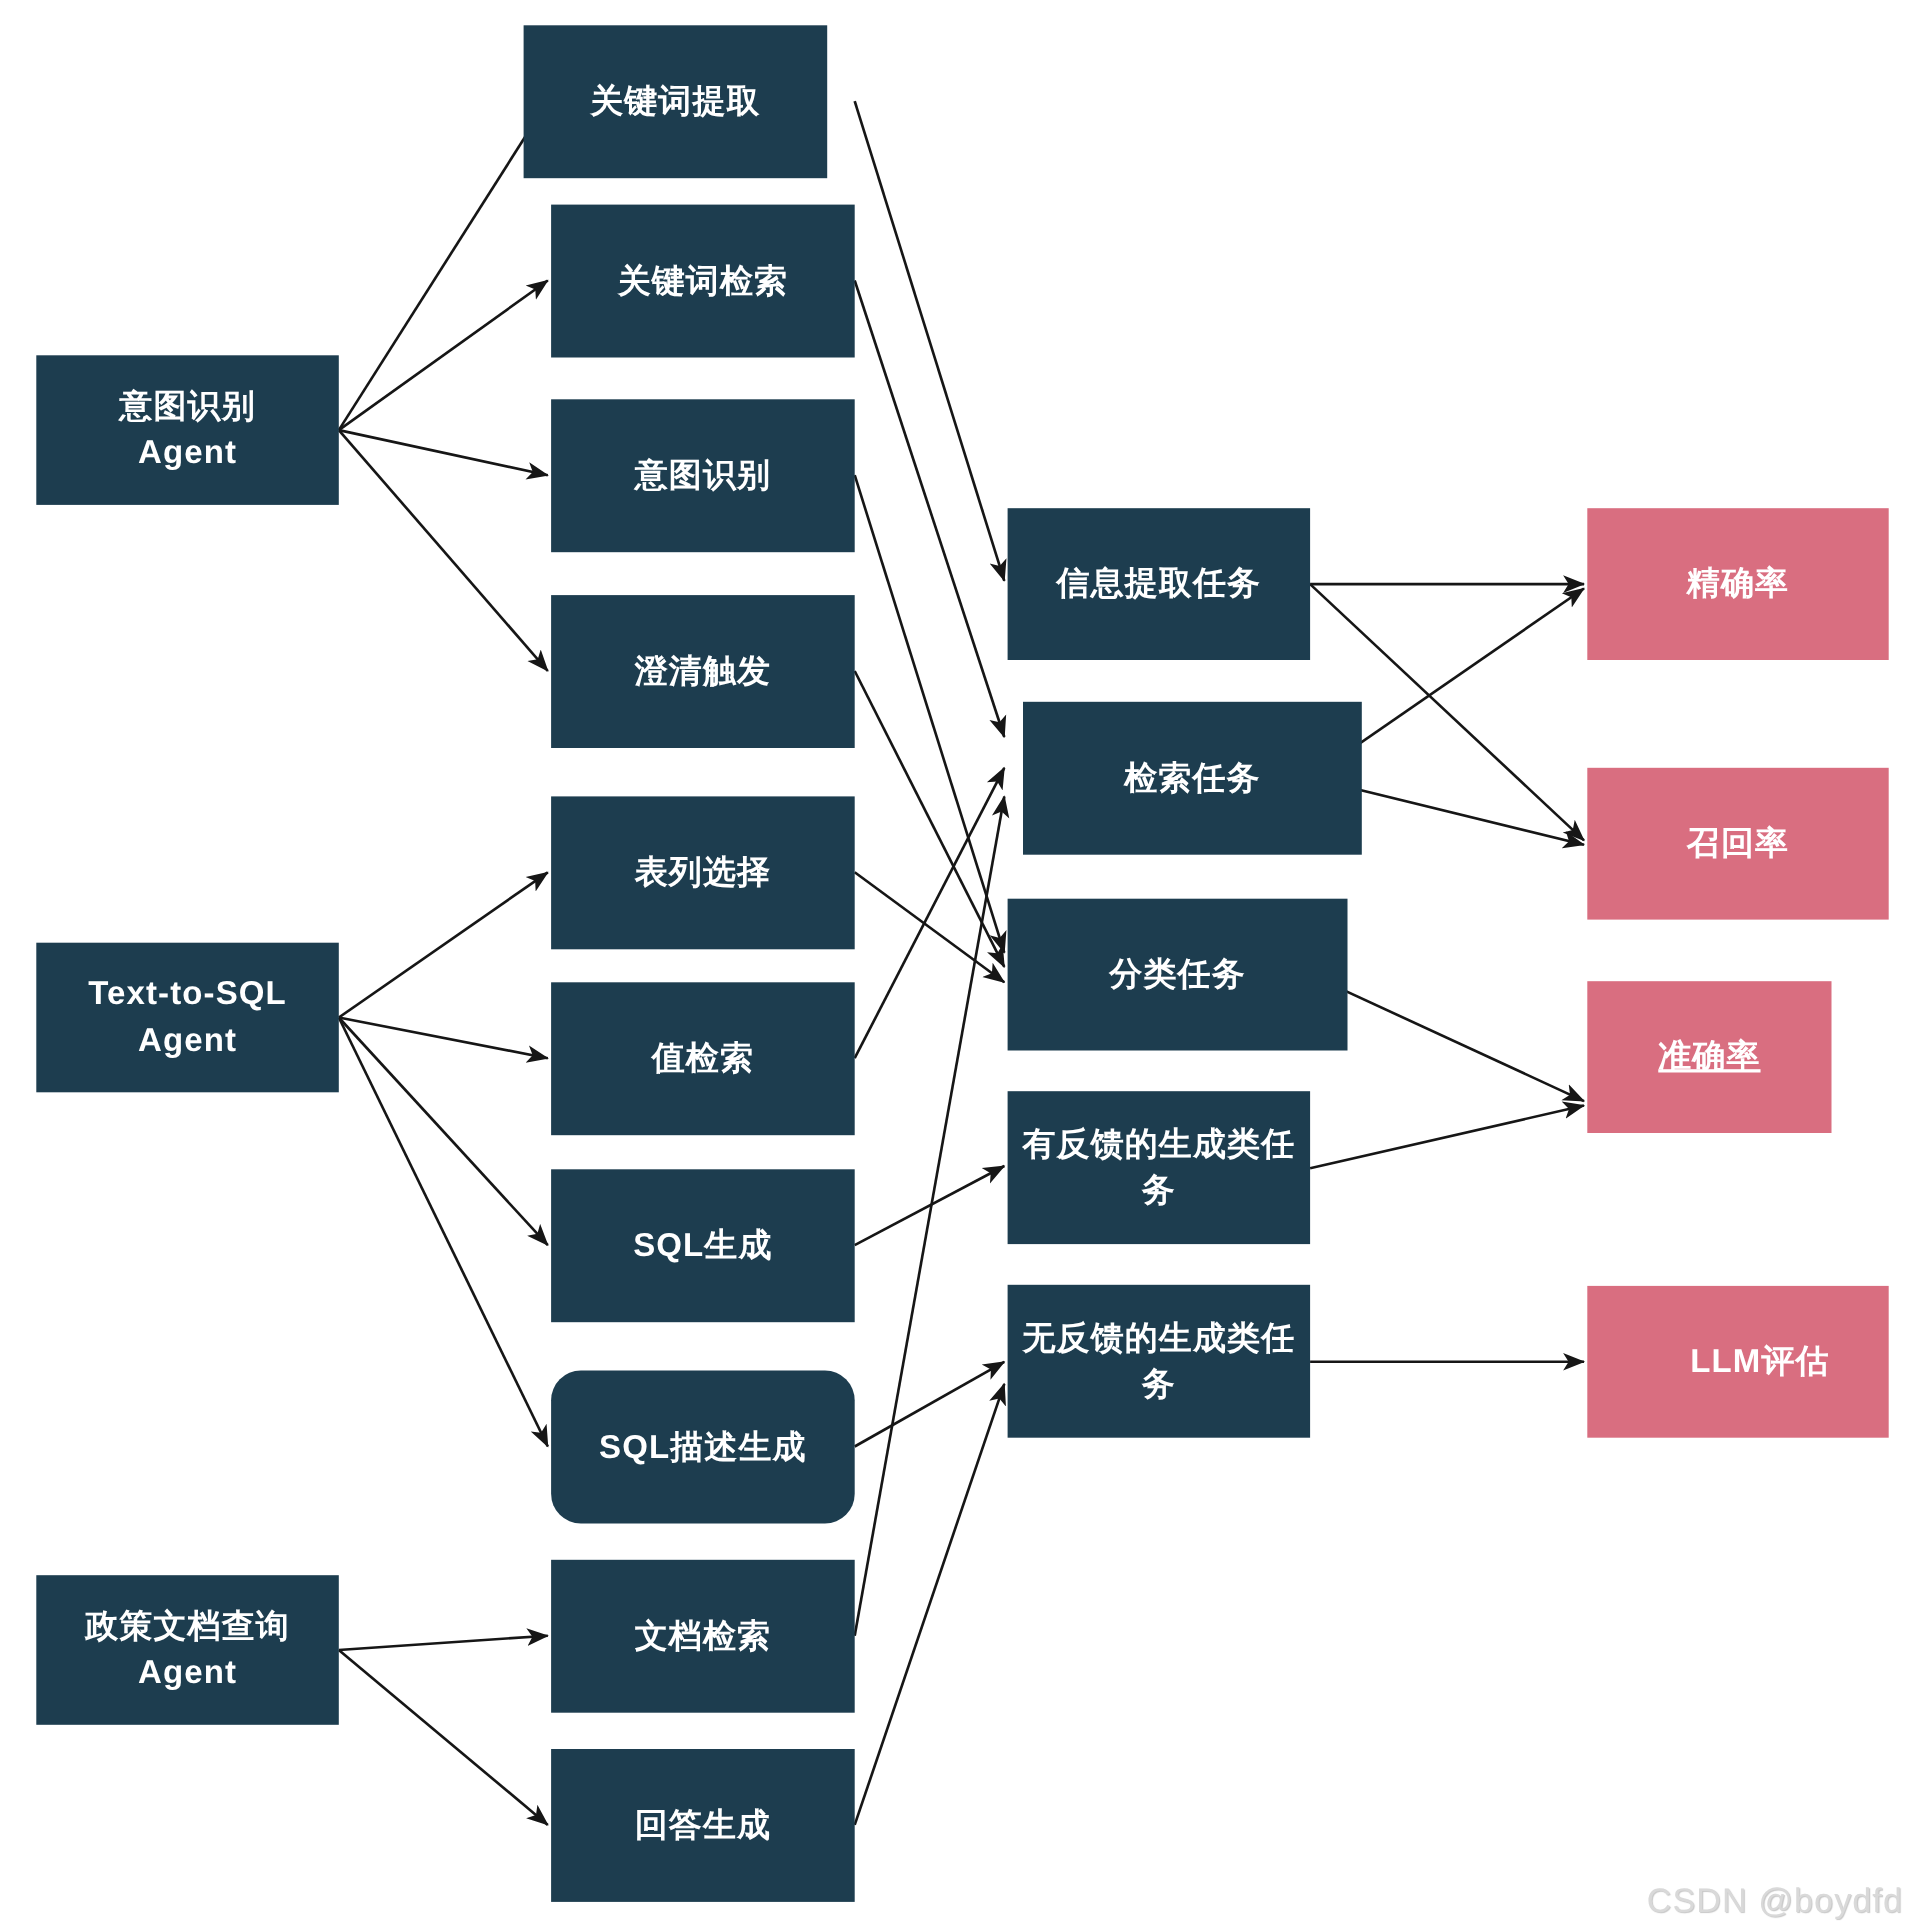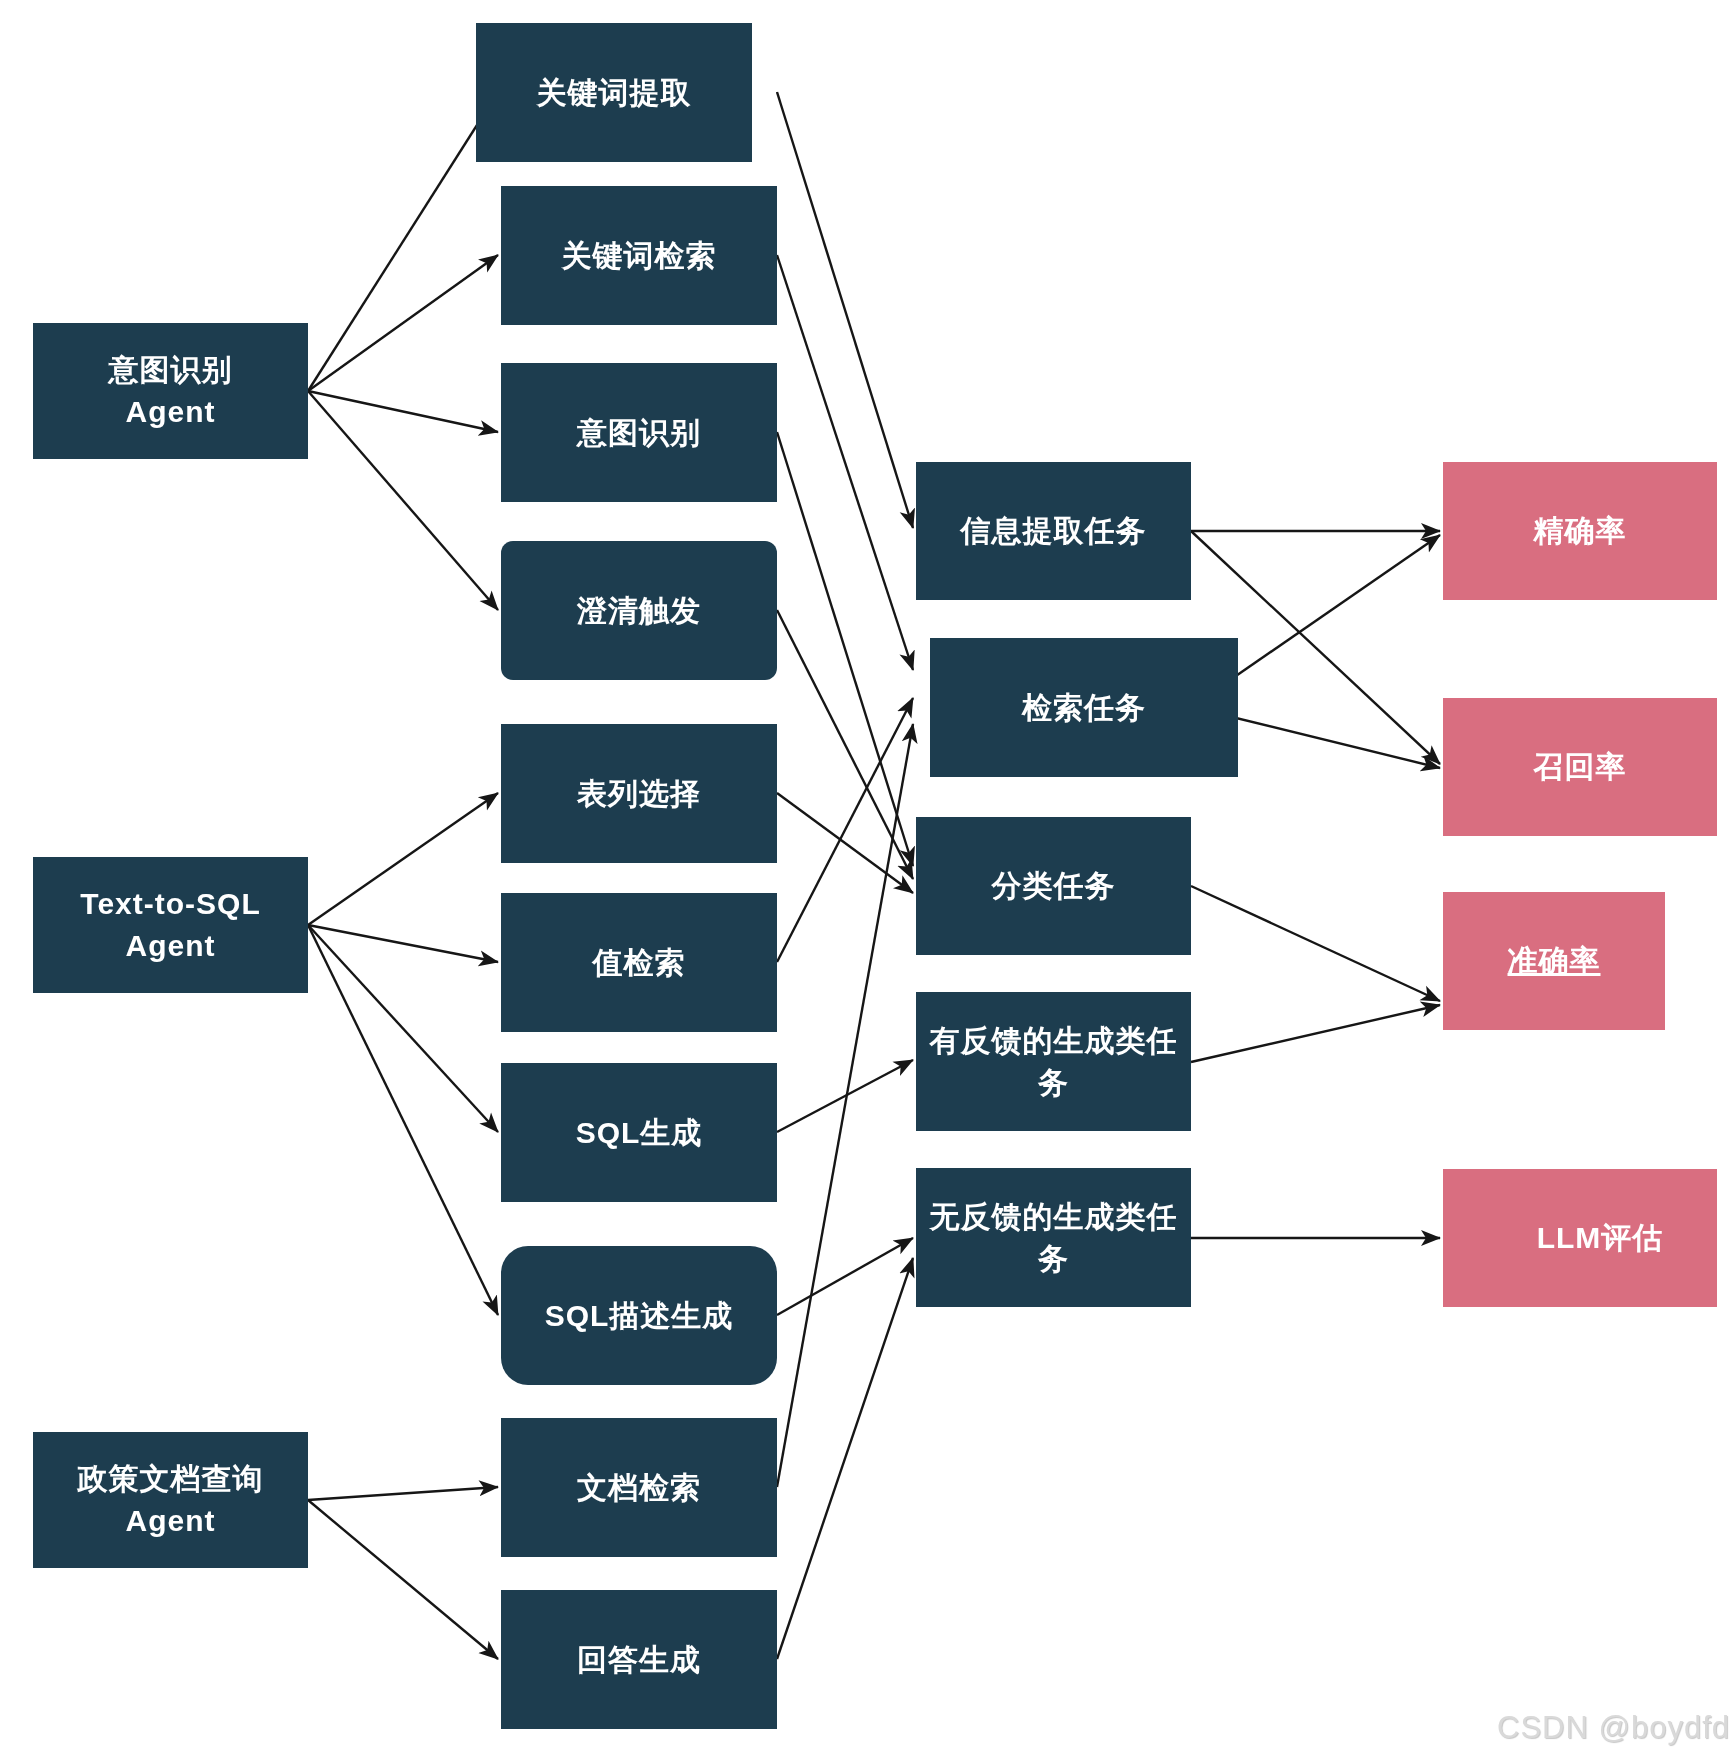--- a/index.html
+++ b/index.html
@@ -98,30 +98,30 @@
   <div id="node-layer">
       <div class="node dark" style="left: 33px; top: 323px; width: 275px; height: 136px;">意图识别
 Agent</div>
       <div class="node dark" style="left: 33px; top: 857px; width: 275px; height: 136px;">Text-to-SQL
 Agent</div>
       <div class="node dark" style="left: 33px; top: 1432px; width: 275px; height: 136px;">政策文档查询
 Agent</div>
       <div class="node dark" style="left: 476px; top: 23px; width: 276px; height: 139px;">关键词提取</div>
       <div class="node dark" style="left: 501px; top: 186px; width: 276px; height: 139px;">关键词检索</div>
       <div class="node dark" style="left: 501px; top: 363px; width: 276px; height: 139px;">意图识别</div>
-      <div class="node dark" style="left: 501px; top: 541px; width: 276px; height: 139px; border-radius: 12px;">澄清触发</div>
+      <div class="node dark" style="left: 501px; top: 541px; width: 276px; height: 139px;">澄清触发</div>
       <div class="node dark" style="left: 501px; top: 724px; width: 276px; height: 139px;">表列选择</div>
       <div class="node dark" style="left: 501px; top: 893px; width: 276px; height: 139px;">值检索</div>
       <div class="node dark" style="left: 501px; top: 1063px; width: 276px; height: 139px;">SQL生成</div>
       <div class="node dark" style="left: 501px; top: 1246px; width: 276px; height: 139px; border-radius: 27px;">SQL描述生成</div>
       <div class="node dark" style="left: 501px; top: 1418px; width: 276px; height: 139px;">文档检索</div>
       <div class="node dark" style="left: 501px; top: 1590px; width: 276px; height: 139px;">回答生成</div>
       <div class="node dark" style="left: 916px; top: 462px; width: 275px; height: 138px;">信息提取任务</div>
       <div class="node dark" style="left: 916px; top: 638px; width: 308px; height: 139px; margin-left: 14px;">检索任务</div>
-      <div class="node dark" style="left: 916px; top: 817px; width: 275px; height: 138px;">分类任务</div>
+      <div class="node dark" style="left: 916px; top: 817px; width: 309px; height: 138px;">分类任务</div>
       <div class="node dark" style="left: 916px; top: 992px; width: 275px; height: 139px;">有反馈的生成类任务</div>
       <div class="node dark" style="left: 916px; top: 1168px; width: 275px; height: 139px;">无反馈的生成类任务</div>
       <div class="node pink" style="left: 1443px; top: 462px; width: 274px; height: 138px;">精确率</div>
       <div class="node pink" style="left: 1443px; top: 698px; width: 274px; height: 138px;">召回率</div>
       <div class="node pink" style="left: 1443px; top: 892px; width: 222px; height: 138px; text-decoration: underline;">准确率</div>
       <div class="node pink" style="left: 1443px; top: 1169px; width: 274px; height: 138px; padding-left: 40px;">LLM评估</div>
     </div>
   <div id="watermark">CSDN @boydfd</div>
 </div>
 

